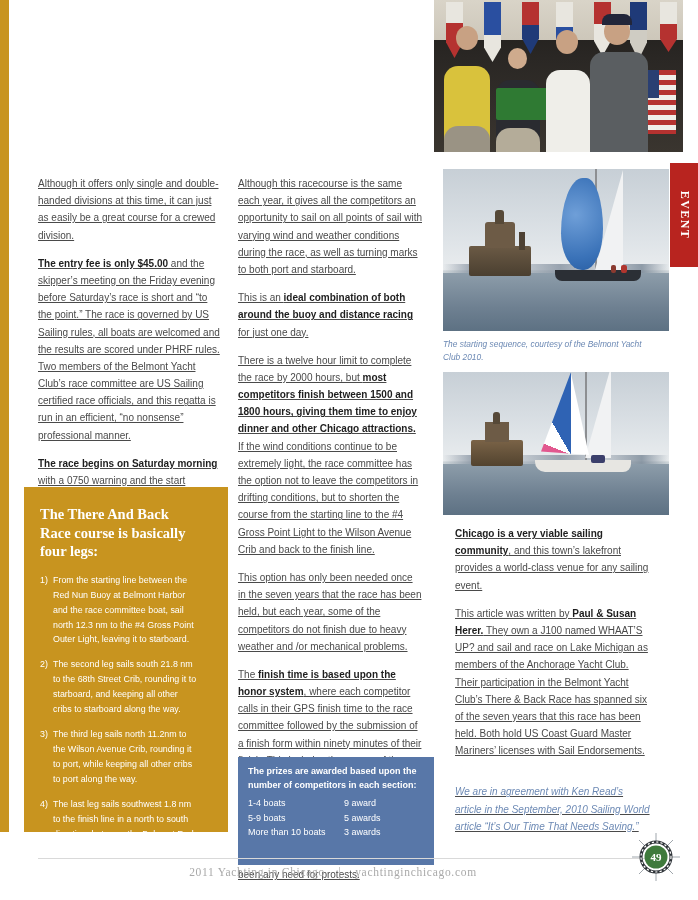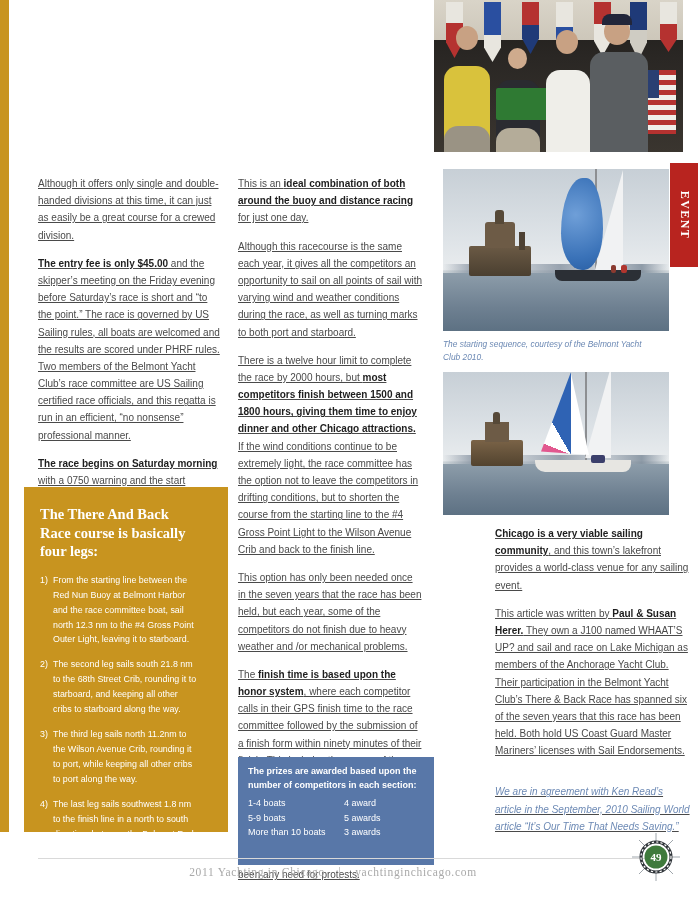--- a/index.html
+++ b/index.html
@@ -55,21 +55,21 @@
     margin-top: 7px;
   }
 
   
   .col { position: absolute; font-size: 10px; line-height: 1.72; color: #4a4a4a; text-decoration: underline; }
   .col p { margin-bottom: 11px; text-align: left; }
   .col b { color: #1e1e1e; font-weight: bold; }
 
   .col-left  { left: 38px;  top: 175px; width: 182px; }
   .col-mid   { left: 238px; top: 175px; width: 185px; }
-  .col-right { left: 455px; top: 525px; width: 195px; margin-left: 40px; }
+  .col-right { left: 455px; top: 525px; width: 195px; }
 
   
   .course-box {
     position: absolute; left: 24px; top: 487px; width: 204px; height: 345px;
     background: #c8941f; color: #ffffff;
     padding: 18px 30px 10px 16px;
   }
   .course-box h3 {
     font-family: "Liberation Serif", serif;
     font-size: 14.5px; font-weight: bold; line-height: 1.28;
@@ -245,22 +245,22 @@
     <div style="position:absolute; left:148px; bottom:calc(30% + 9px); width:14px; height:8px; background:#3b3f6b; border-radius:2px;"></div>
   </div>
 
 
   <div class="col col-left">
       <p>Although it offers only single and double-handed divisions at this time, it can just as easily be a great course for a crewed division.</p>
       <p><b>The entry fee is only $45.00</b> and the skipper’s meeting on the Friday evening before Saturday’s race is short and “to the point.” The race is governed by US Sailing rules, all boats are welcomed and the results are scored under PHRF rules. Two members of the Belmont Yacht Club’s race committee are US Sailing certified race officials, and this regatta is run in an efficient, “no nonsense” professional manner.</p>
       <p><b>The race begins on Saturday morning</b> with a 0750 warning and the start commencing at 0800 hours. There is one start for everyone. The length of the starting line is adjusted to accommodate the number of entries, which thus far has numbered from less than a dozen to more than twenty sailboats.</p>
     </div>
   <div class="col col-mid">
+      <p>Although this racecourse is the same each year, it gives all the competitors an opportunity to sail on all points of sail with varying wind and weather conditions during the race, as well as turning marks to both port and starboard.</p>
       <p>This is an <b>ideal combination of both around the buoy and distance racing</b> for just one day.</p>
-      <p>Although this racecourse is the same each year, it gives all the competitors an opportunity to sail on all points of sail with varying wind and weather conditions during the race, as well as turning marks to both port and starboard.</p>
       <p>There is a twelve hour limit to complete the race by 2000 hours, but <b>most competitors finish between 1500 and 1800 hours, giving them time to enjoy dinner and other Chicago attractions.</b> If the wind conditions continue to be extremely light, the race committee has the option not to leave the competitors in drifting conditions, but to shorten the course from the starting line to the #4 Gross Point Light to the Wilson Avenue Crib and back to the finish line.</p>
       <p>This option has only been needed once in the seven years that the race has been held, but each year, some of the competitors do not finish due to heavy weather and /or mechanical problems.</p>
       <p>The <b>finish time is based upon the honor system</b>, where each competitor calls in their GPS finish time to the race committee followed by the submission of a finish form within ninety minutes of their finish. This includes the names of the boat ahead and behind if known.</p>
       <p>The <b>honor system permeates the entire race</b>; there has never been any cheating nor any disregard for the racing rules or rules “of the road,” nor has there been any need for protests.</p>
     </div>
   <div class="col col-right">
     <div>
         <p><b>Chicago is a very viable sailing community</b>, and this town’s lakefront provides a world-class venue for any sailing event.</p>
         <p>This article was written by <b>Paul &amp; Susan Herer.</b> They own a J100 named WHAAT’S UP? and sail and race on Lake Michigan as members of the Anchorage Yacht Club. Their participation in the Belmont Yacht Club’s There &amp; Back Race has spanned six of the seven years that this race has been held. Both hold US Coast Guard Master Mariners’ licenses with Sail Endorsements.</p>
       </div>
@@ -287,21 +287,21 @@
           <span class="leg-txt">The last leg sails southwest 1.8 nm to the finish line in a north to south direction, between the Belmont Red Nun Buoy to port and the Belmont Harbor light on the north harbor entrance to starboard.</span>
         </div>
       </div>
   </div>
 
   <div class="prize-box">
     <h4>The prizes are awarded based upon the number of competitors in each section:</h4>
     <div id="prize-rows">
         <div class="prize-row">
           <span class="pq">1-4 boats</span>
-          <span class="pa">4 award</span>
+          <span class="pa">9 award</span>
         </div>
         <div class="prize-row">
           <span class="pq">5-9 boats</span>
           <span class="pa">5 awards</span>
         </div>
         <div class="prize-row">
           <span class="pq">More than 10 boats</span>
           <span class="pa">3 awards</span>
         </div>
       </div>

